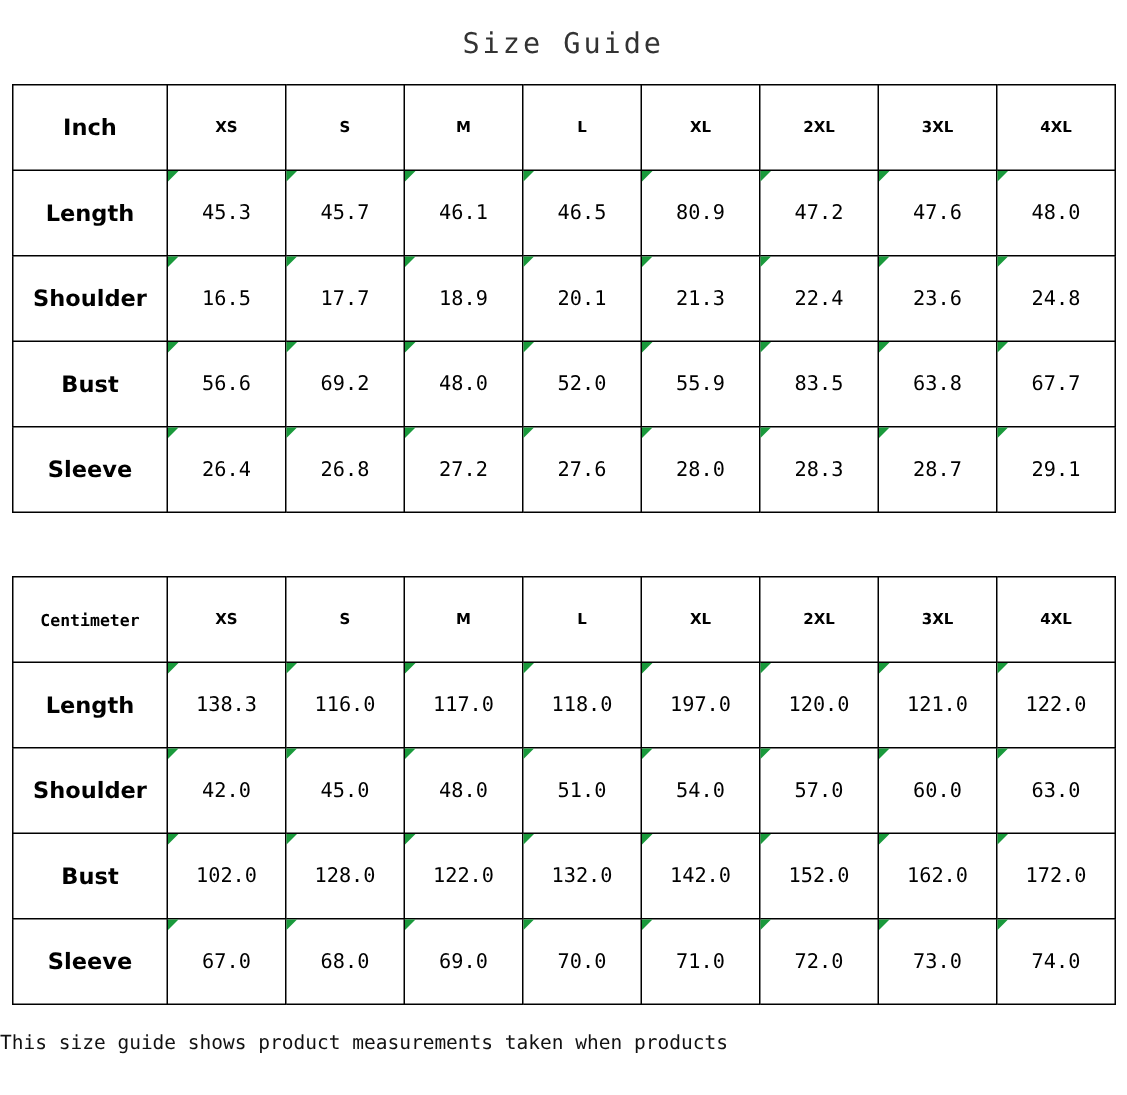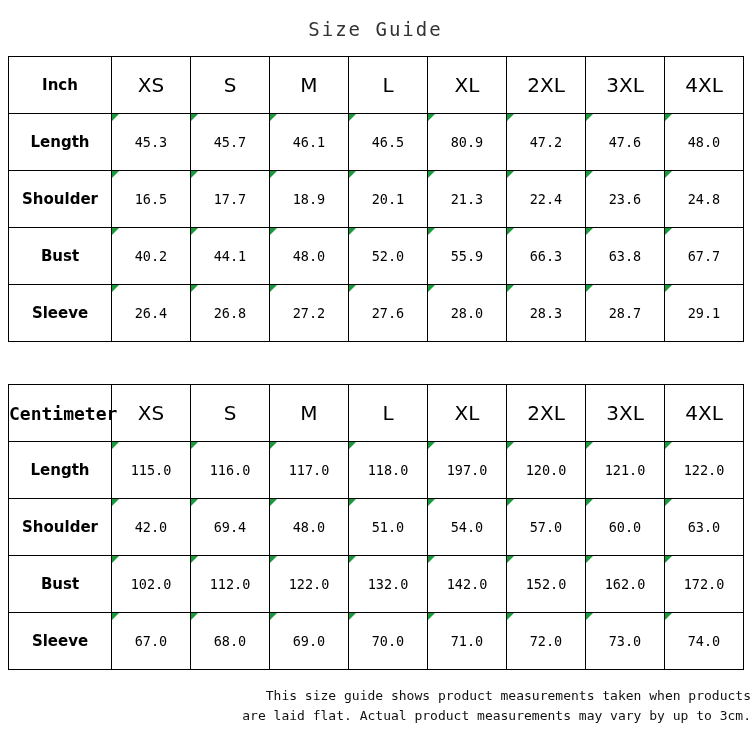--- a/index.html
+++ b/index.html
@@ -60,53 +60,53 @@
   table.size-table col.first { width: 103px; }
   table.size-table col.rest  { width: 79px; }
 
   table.size-table .rowhead {
     font-weight: bold;
     font-size: 15px;
     font-family: "DejaVu Sans", sans-serif;
     margin-left: 47px;
   }
   table.size-table .colhead {
-    font-weight: normal;
-    font-size: 20px;
+    font-weight: bold;
+    font-size: 10px;
     font-family: "DejaVu Sans", sans-serif;
   }
   table.size-table .unit-inch {
     font-weight: bold;
     font-size: 15px;
     font-family: "DejaVu Sans", sans-serif;
   }
   table.size-table .unit-cm {
     font-weight: bold;
-    font-size: 18px;
+    font-size: 11px;
     font-family: "DejaVu Sans Mono", monospace;
   }
 
   
   td.mark::before {
     content: "";
     position: absolute;
     top: 0px;
     left: 0px;
     width: 0;
     height: 0;
     border-top: 7px solid #1a9a3c;
     border-right: 7px solid transparent;
   }
 
   .gap {
     height: 42px;
   }
 
   .footer {
-    text-align: right;
+    text-align: left;
     font-family: "DejaVu Sans Mono", monospace;
     font-size: 13px;
     color: #111111;
     line-height: 1.55;
     padding-top: 16px;
   }
   .footer div { white-space: nowrap; }
 </style>
 </head>
 <body>
@@ -159,26 +159,26 @@
           <td class="mark">17.7</td>
           <td class="mark">18.9</td>
           <td class="mark">20.1</td>
           <td class="mark">21.3</td>
           <td class="mark">22.4</td>
           <td class="mark">23.6</td>
           <td class="mark">24.8</td>
         </tr>
         <tr>
           <td class="rowhead">Bust</td>
-          <td class="mark">40.2</td>
-          <td class="mark">44.1</td>
+          <td class="mark">56.6</td>
+          <td class="mark">69.2</td>
           <td class="mark">48.0</td>
           <td class="mark">52.0</td>
           <td class="mark">55.9</td>
-          <td class="mark">66.3</td>
+          <td class="mark">83.5</td>
           <td class="mark">63.8</td>
           <td class="mark">67.7</td>
         </tr>
         <tr>
           <td class="rowhead">Sleeve</td>
           <td class="mark">26.4</td>
           <td class="mark">26.8</td>
           <td class="mark">27.2</td>
           <td class="mark">27.6</td>
           <td class="mark">28.0</td>
@@ -214,44 +214,44 @@
           <th class="colhead">L</th>
           <th class="colhead">XL</th>
           <th class="colhead">2XL</th>
           <th class="colhead">3XL</th>
           <th class="colhead">4XL</th>
         </tr>
       </thead>
       <tbody>
         <tr>
           <td class="rowhead">Length</td>
-          <td class="mark">115.0</td>
+          <td class="mark">138.3</td>
           <td class="mark">116.0</td>
           <td class="mark">117.0</td>
           <td class="mark">118.0</td>
           <td class="mark">197.0</td>
           <td class="mark">120.0</td>
           <td class="mark">121.0</td>
           <td class="mark">122.0</td>
         </tr>
         <tr>
           <td class="rowhead">Shoulder</td>
           <td class="mark">42.0</td>
-          <td class="mark">69.4</td>
+          <td class="mark">45.0</td>
           <td class="mark">48.0</td>
           <td class="mark">51.0</td>
           <td class="mark">54.0</td>
           <td class="mark">57.0</td>
           <td class="mark">60.0</td>
           <td class="mark">63.0</td>
         </tr>
         <tr>
           <td class="rowhead">Bust</td>
           <td class="mark">102.0</td>
-          <td class="mark">112.0</td>
+          <td class="mark">128.0</td>
           <td class="mark">122.0</td>
           <td class="mark">132.0</td>
           <td class="mark">142.0</td>
           <td class="mark">152.0</td>
           <td class="mark">162.0</td>
           <td class="mark">172.0</td>
         </tr>
         <tr>
           <td class="rowhead">Sleeve</td>
           <td class="mark">67.0</td>
@@ -262,16 +262,15 @@
           <td class="mark">72.0</td>
           <td class="mark">73.0</td>
           <td class="mark">74.0</td>
         </tr>
       </tbody>
     </table>
   </div>
 
   <div class="footer">
     <div>This size guide shows product measurements taken when products</div>
-    <div>are laid flat. Actual product measurements may vary by up to 3cm.</div>
   </div>
 
 </div>
 
 </body></html>

